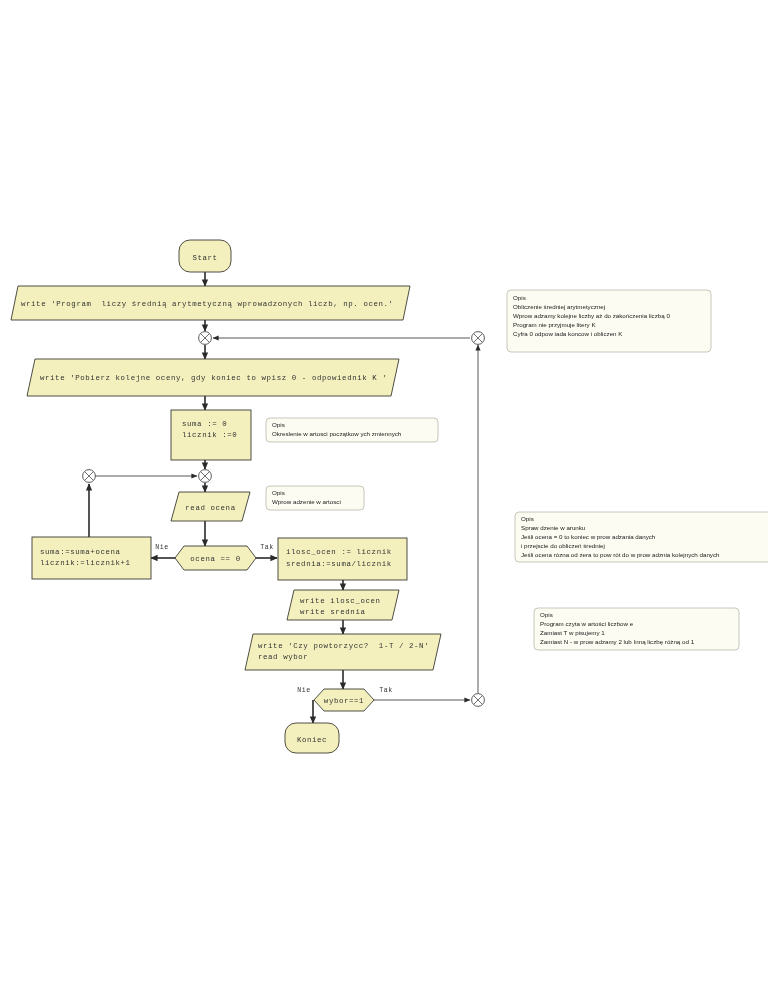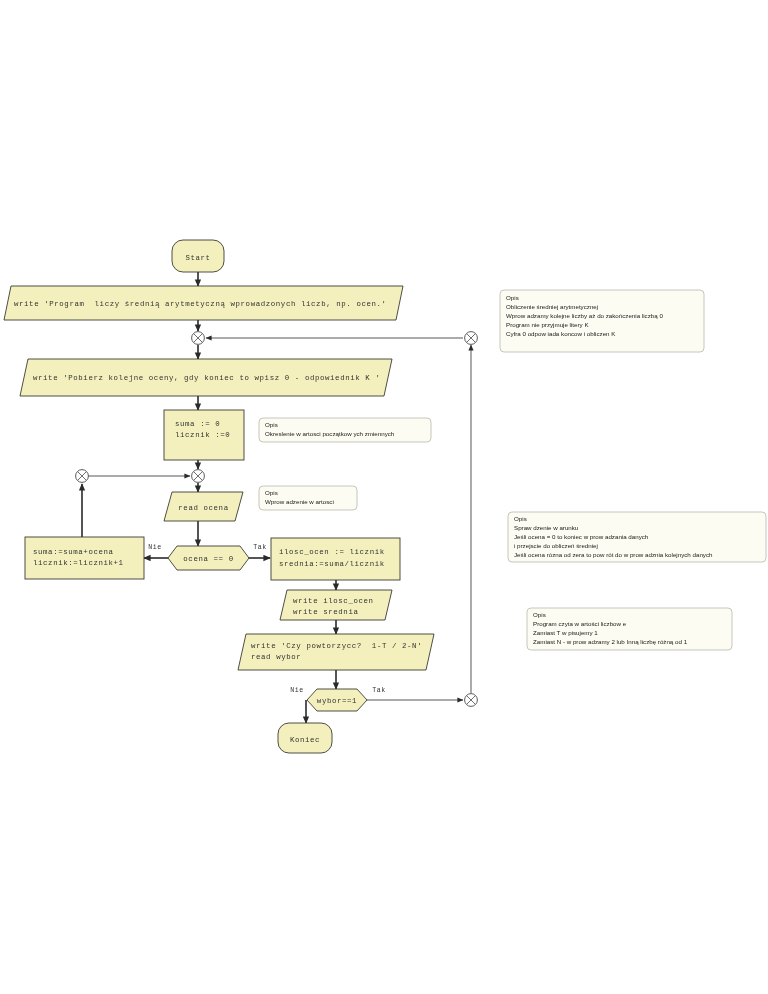--- a/index.html
+++ b/index.html
@@ -1,21 +1,21 @@
 <!DOCTYPE html>
 <html><head>
 <meta charset="utf-8">
 <title>Flowchart</title>
 <style>
   html,body{margin:0;padding:0;background:#ffffff;}
   body{
     width:768px;height:994px;position:relative;overflow:hidden;
     font-family:"Liberation Sans",sans-serif;
   }
-  #canvas{position:absolute;left:0;top:0;width:748px;height:994px;}
+  #canvas{position:absolute;left:7px;top:0;width:748px;height:994px;}
   svg{position:absolute;left:0;top:0;width:768px;height:994px;}
 
   .mono-text{
     font-family:"Liberation Mono",monospace;
     font-size:7.4px;
     fill:#333333;
     letter-spacing:0.6px;
     white-space:pre;
   }
   .edge-label{

